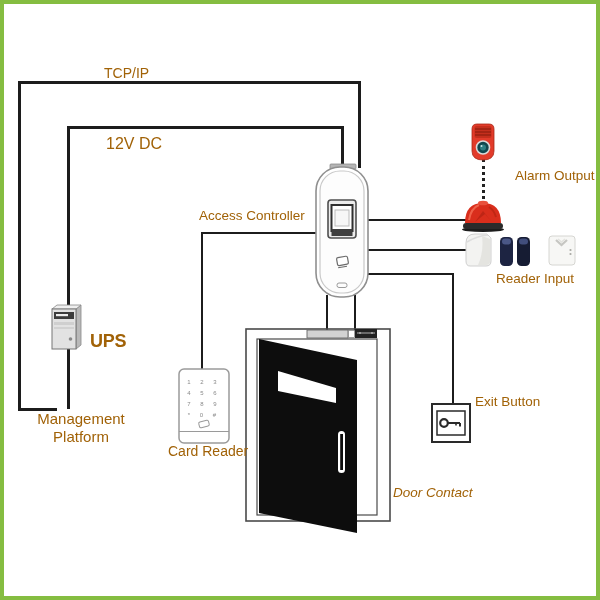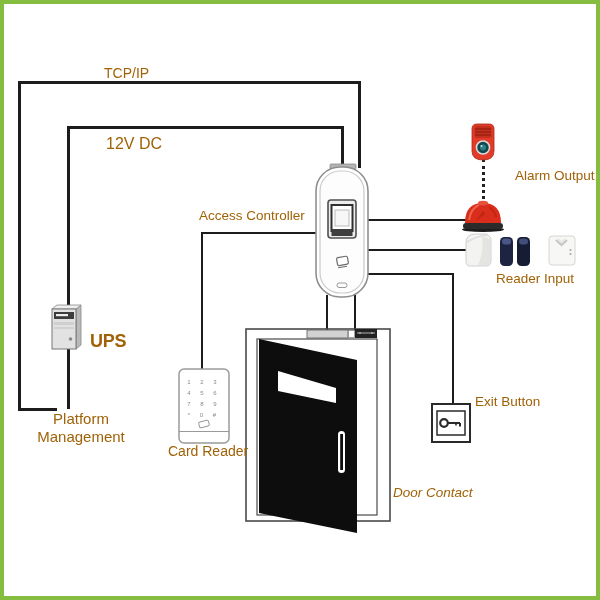--- a/index.html
+++ b/index.html
@@ -165,19 +165,19 @@
     </svg>
   </div>
 
   <div class="lbl" style="left:104px;top:65px;font-size:14px;">TCP/IP</div>
   <div class="lbl" style="left:106px;top:135px;font-size:16px;">12V DC</div>
   <div class="lbl" style="left:199px;top:208px;">Access Controller</div>
   <div class="lbl" style="left:515px;top:168px;">Alarm Output</div>
   <div class="lbl" style="left:496px;top:271px;">Reader Input</div>
   <div class="lbl" style="left:90px;top:331px;font-size:18px;font-weight:700;letter-spacing:-0.3px;">UPS</div>
   <div class="lbl" style="left:21px;top:410px;width:120px;text-align:center;font-size:15px;line-height:18px;">
+    <div>Management</div>
     <div>Platform</div>
-    <div>Management</div>
   </div>
   <div class="lbl" style="left:168px;top:443px;font-size:14px;text-align:right;">Card Reader</div>
   <div class="lbl" style="left:475px;top:394px;">Exit Button</div>
   <div class="lbl" style="left:393px;top:485px;font-style:italic;">Door Contact</div>
 </div>
 
 </body></html>

